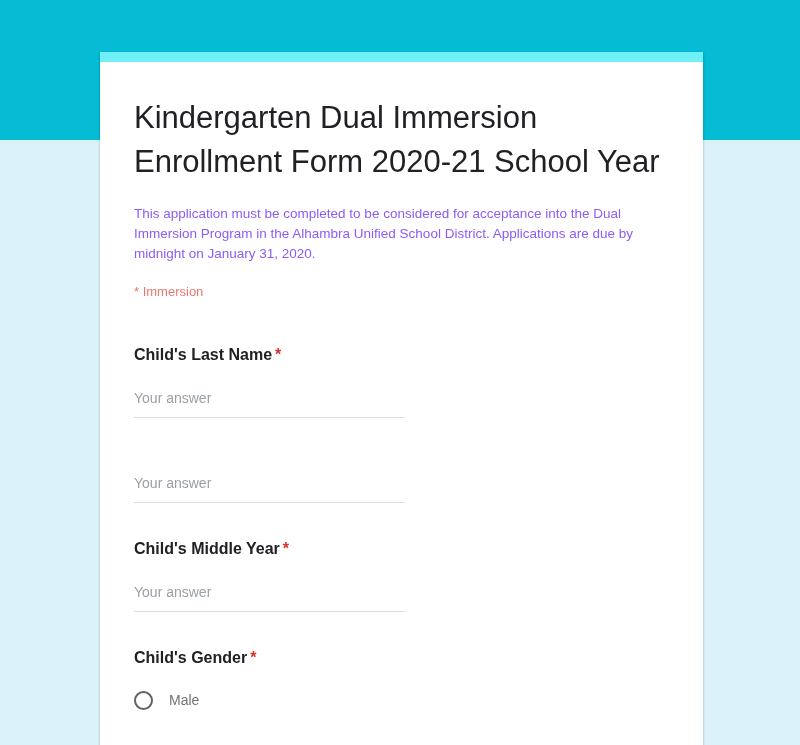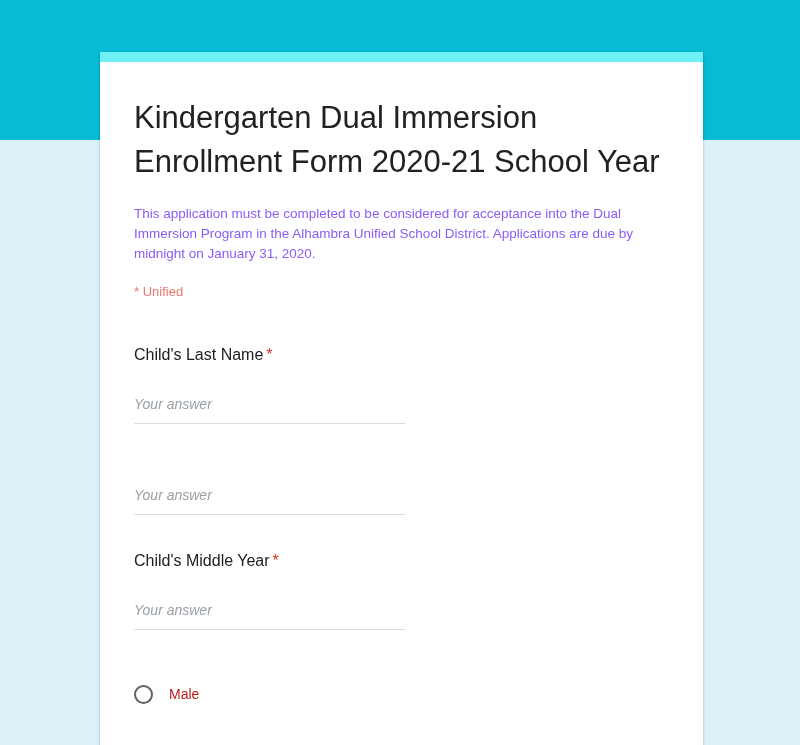--- a/index.html
+++ b/index.html
@@ -91,42 +91,41 @@
   
   .question {
     padding-top: 34px;
   }
   .question.q-first { padding-top: 38px; }
 
   .question-label {
     font-size: 16px;
     line-height: 24px;
     color: #202124;
-    font-weight: 400;
+    font-weight: 700;
   }
 
   .req-star {
     color: #d93025;
     margin-left: 3px;
   }
 
   .answer-field {
-    margin-top: 25px;
+    margin-top: 19px;
     width: 271px;
     border: none;
     border-bottom: 1px solid #dadce0;
     background: transparent;
     font-family: "Liberation Sans", sans-serif;
     font-size: 14px;
     line-height: 24px;
     color: #202124;
     padding: 0 0 7px 0;
     outline: none;
     display: block;
-    font-style: italic;
   }
   .answer-field::placeholder {
     color: #9aa0a6;
     opacity: 1;
   }
 
   
   .radio-list {
     margin-top: 14px;
   }
@@ -141,41 +140,41 @@
     height: 19px;
     border: 2px solid #5f6368;
     border-radius: 50%;
     flex: 0 0 auto;
     background: transparent;
   }
   .radio-label {
     margin-left: 16px;
     font-size: 14px;
     line-height: 20px;
-    color: #b91c1c;
+    color: #737373;
   }
 </style>
 </head>
 <body>
 
 <div class="bg-top-band"></div>
 <div class="bg-lower"></div>
 
 <div class="form-card">
 
   <div class="card-accent"></div>
 
   <div class="card-body">
 
     <div class="form-header">
       <h1 class="form-title">Kindergarten Dual Immersion Enrollment Form 2020-21 School Year</h1>
 
       <p class="form-description">This application must be completed to be considered for acceptance into the Dual Immersion Program in the Alhambra Unified School District. Applications are due by midnight on January 31, 2020.</p>
 
-      <p class="required-note">* Unified</p>
+      <p class="required-note">* Immersion</p>
     </div>
 
     <div class="question q-first">
       <div class="question-label">
         <span>Child's Last Name</span><span class="req-star">*</span>
       </div>
       <input class="answer-field" type="text" placeholder="Your answer" style="">
     </div>
 
     <div class="question">
@@ -183,20 +182,23 @@
     </div>
 
     <div class="question">
       <div class="question-label">
         <span>Child's Middle Year</span><span class="req-star">*</span>
       </div>
       <input class="answer-field" type="text" placeholder="Your answer" style="">
     </div>
 
     <div class="question">
+      <div class="question-label">
+        <span>Child's Gender</span><span class="req-star">*</span>
+      </div>
       <div class="radio-list">
         <div class="radio-option">
           <span class="radio-circle"></span>
           <span class="radio-label">Male</span>
         </div>
       </div>
     </div>
 
   </div>
 </div>

